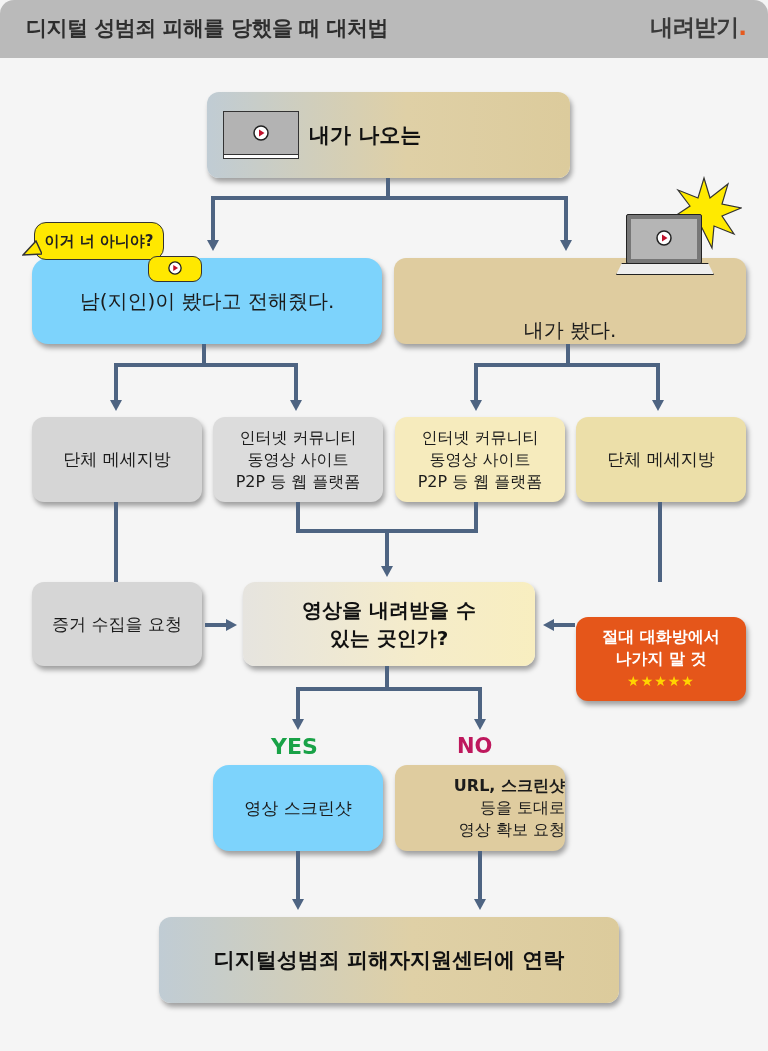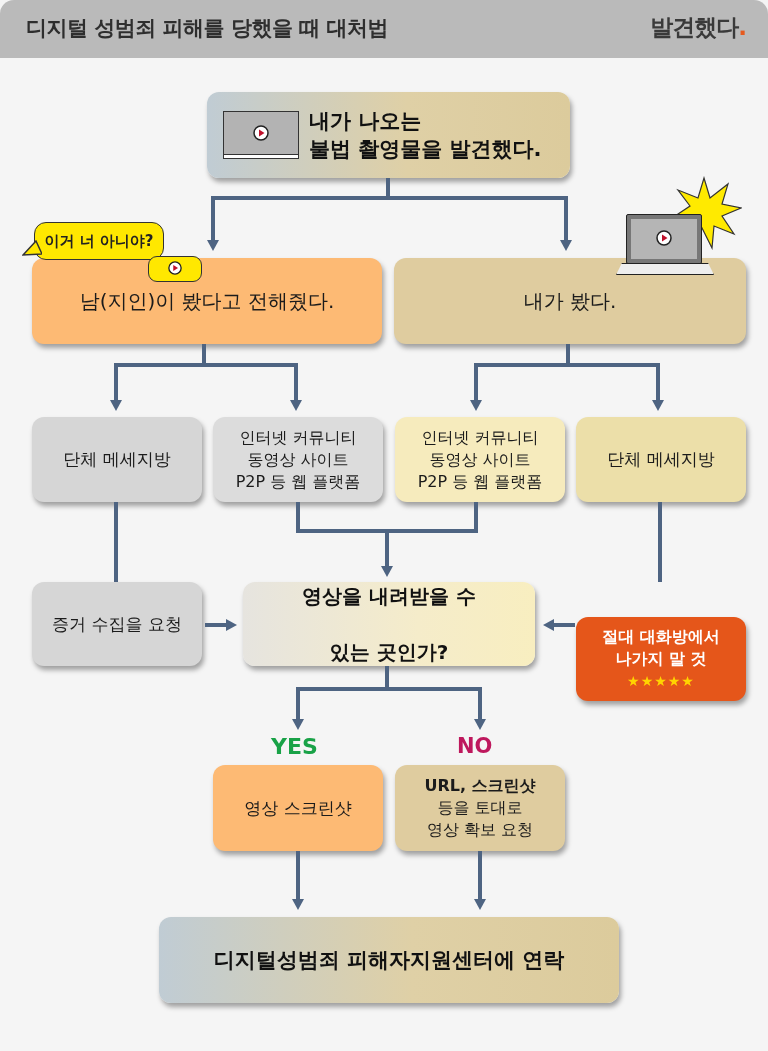--- a/index.html
+++ b/index.html
@@ -4,59 +4,58 @@
 <style>
   html,body{margin:0;padding:0;}
   body{width:768px;height:1051px;background:#f4f4f4;font-family:"DejaVu Sans","Liberation Sans",sans-serif;position:relative;overflow:hidden;}
   .header{position:absolute;left:0;top:0;width:768px;height:58px;background:#bababa;border-radius:14px 14px 0 0;}
   .header-title{position:absolute;left:26px;top:14px;font-size:21px;font-weight:bold;color:#2e2e2e;letter-spacing:-0.5px;}
   .brand{position:absolute;right:22px;top:12px;font-size:23px;font-weight:bold;color:#3a3a3a;letter-spacing:-1px;}
   .brand-dot{color:#e65a1e;}
   .canvas{position:absolute;left:0;top:58px;width:768px;height:993px;background:#f5f5f5;}
   .box{position:absolute;border-radius:12px;box-shadow:2px 4px 5px rgba(0,0,0,0.35);display:flex;align-items:center;justify-content:center;text-align:center;color:#1b1b1b;box-sizing:border-box;}
   .grad-blue-tan{background:linear-gradient(90deg,#c0ccd4 0%,#dfd0a6 55%,#dccb9c 100%);}
-  .blue{background:#fdba74;}
-  .tan{background:#dfcc9f;}
+  .blue{background:#7dd3fc;border-radius:16px;}
+  .tan{background:#dfcc9f;align-items:flex-end;}
   .gray{background:#d6d6d6;}
   .grayl{background:#dcdcdc;}
   .cream{background:#f6ebbd;}
   .sand{background:#ecdfa9;}
   .qgrad{background:linear-gradient(90deg,#e6e4df 0%,#f5ecca 60%,#f8eec0 100%);}
   .orange{background:#e5561a;color:#fff;margin-top:35px;}
   .bold{font-weight:bold;}
   .line{position:absolute;background:#4e6482;}
   .arrow-down{position:absolute;width:0;height:0;border-left:6px solid transparent;border-right:6px solid transparent;border-top:11px solid #4e6482;}
   .arrow-right{position:absolute;width:0;height:0;border-top:6px solid transparent;border-bottom:6px solid transparent;border-left:11px solid #4e6482;}
   .arrow-left{position:absolute;width:0;height:0;border-top:6px solid transparent;border-bottom:6px solid transparent;border-right:11px solid #4e6482;}
   .yes{position:absolute;font-weight:bold;font-size:22px;color:#19a247;}
   .no{position:absolute;font-weight:bold;font-size:21px;color:#be185d;}
   .stars{color:#ffd400;font-size:14px;letter-spacing:1px;}
 </style>
 </head>
 <body>
 
 <div class="header">
   <div class="header-title">디지털 성범죄 피해를 당했을 때 대처법</div>
-  <div class="brand"><span>발견했다</span><span class="brand-dot">.</span></div>
+  <div class="brand"><span>내려받기</span><span class="brand-dot">.</span></div>
 </div>
 
 <div class="canvas"></div>
 
 <div class="box grad-blue-tan" style="left:207px;top:92px;width:363px;height:86px;justify-content:flex-start;padding-left:16px;">
   <div style="width:74px;height:46px;background:#b3b3b3;border:1.5px solid #333;position:relative;margin-right:10px;flex:none;">
     <div style="position:absolute;left:0;right:0;bottom:3px;height:1.5px;background:#333;"></div>
     <div style="position:absolute;left:0;right:0;bottom:0;height:3px;background:#fff;"></div>
     <svg width="16" height="16" viewBox="0 0 16 16" style="position:absolute;left:29px;top:13px;">
         <circle cx="8" cy="8" r="7" fill="#fff" stroke="#222" stroke-width="1.5"></circle>
         <polygon points="6,4.5 11.5,8 6,11.5" fill="#c0102a"></polygon>
       </svg>
   </div>
   <div style="text-align:left;font-weight:bold;font-size:21px;line-height:28px;color:#111;">
     <div>내가 나오는</div>
-    <div>불법 촬영물을 발견했다.</div>
   </div>
 </div>
 
 <div class="line" style="left:386px;top:178px;width:4px;height:20px;"></div>
 <div class="line" style="left:211px;top:196px;width:357px;height:4px;"></div>
 <div class="line" style="left:211px;top:196px;width:4px;height:46px;"></div>
 <div class="arrow-down" style="left:207px;top:240px;"></div>
 <div class="line" style="left:564px;top:196px;width:4px;height:46px;"></div>
 <div class="arrow-down" style="left:560px;top:240px;"></div>
 
@@ -132,21 +131,21 @@
 <div class="line" style="left:385px;top:529px;width:4px;height:40px;"></div>
 <div class="arrow-down" style="left:381px;top:566px;"></div>
 <div class="line" style="left:658px;top:502px;width:4px;height:80px;"></div>
 
 <div class="box gray" style="left:32px;top:582px;width:170px;height:84px;font-size:17px;text-align:right;">
   <span>증거 수집을 요청</span>
 </div>
 <div class="line" style="left:205px;top:623px;width:22px;height:4px;"></div>
 <div class="arrow-right" style="left:226px;top:619px;"></div>
 
-<div class="box qgrad bold" style="left:243px;top:582px;width:292px;height:84px;font-size:20px;line-height:28px;flex-direction:column;color:#111;justify-content:space-between;">
+<div class="box qgrad bold" style="left:243px;top:582px;width:292px;height:84px;font-size:20px;line-height:28px;flex-direction:column;color:#111;">
   <div>영상을 내려받을 수</div>
   <div>있는 곳인가?</div>
 </div>
 
 <div class="arrow-left" style="left:543px;top:619px;"></div>
 <div class="line" style="left:553px;top:623px;width:22px;height:4px;"></div>
 
 <div class="box orange bold" style="left:576px;top:582px;width:170px;height:84px;font-size:16px;line-height:22px;flex-direction:column;">
   <div>절대 대화방에서</div>
   <div>나가지 말 것</div>

